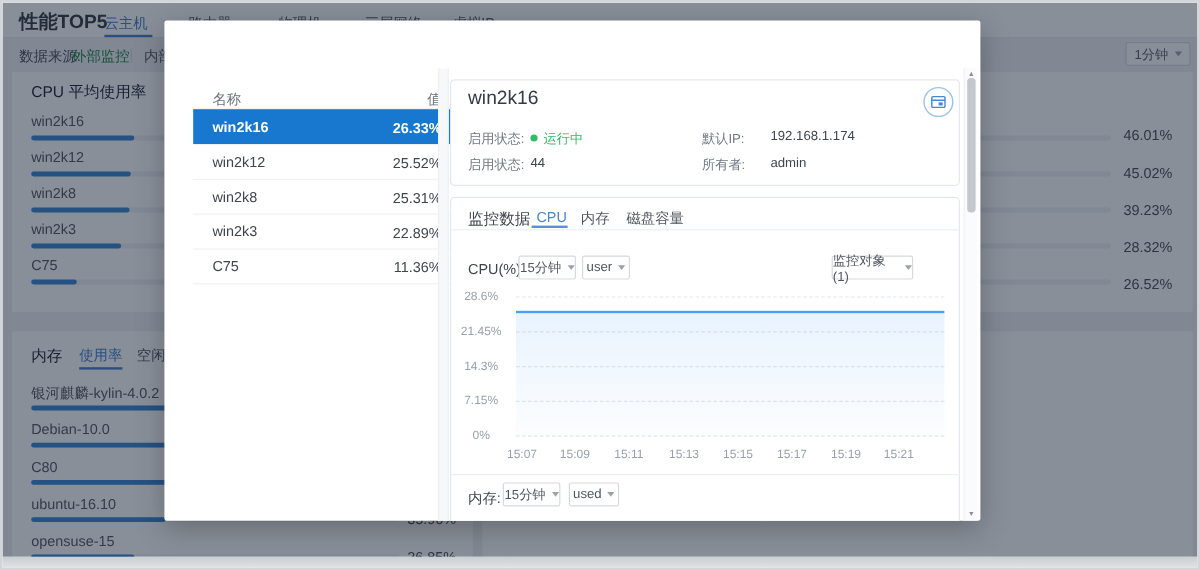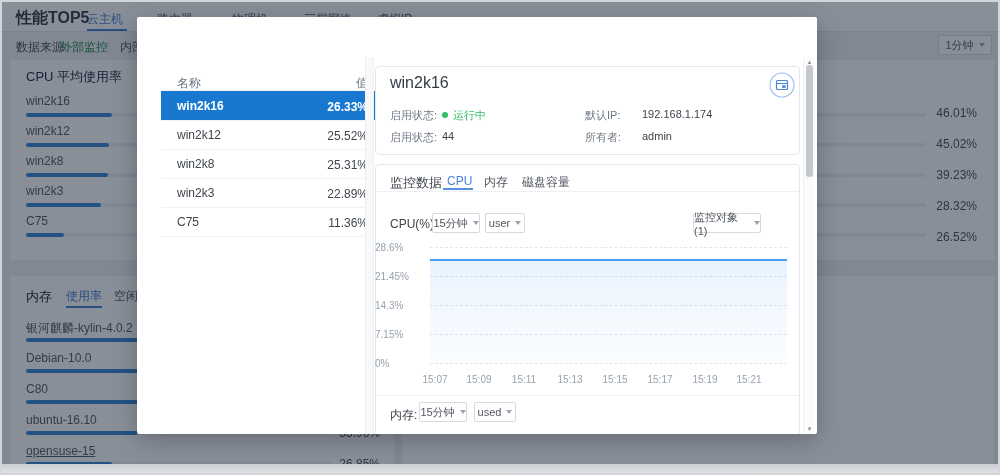--- a/index.html
+++ b/index.html
@@ -58,21 +58,21 @@
   .status-green { color:#2fbe67; }
   .dot { display:inline-block; width:6px; height:6px; border-radius:50%; background:#2fbe67; margin-right:5px; vertical-align:1px; }
   
   #mon-label { position:absolute; left:253px; top:157px; font-size:13px; color:#3f454d; }
   .mon-tab { position:absolute; top:157px; font-size:12px; color:#51575f; cursor:pointer; }
   .mon-tab.active { color:#4a86d8; }
   #mon-tab-underline { position:absolute; left:306px; top:171px; width:30px; height:2px; background:#5b8fd9; }
   #mon-tabs-border { position:absolute; left:239px; top:174px; width:423px; height:1px; background:#edf0f3; }
   .ctl-label { position:absolute; font-size:12px; color:#3f454d; }
   
-  .ytick { position:absolute; left:238px; width:52px; text-align:left; font-size:10px; color:#98a1ac; }
+  .ytick { position:absolute; left:238px; width:52px; text-align:center; font-size:10px; color:#98a1ac; }
   .gridline { position:absolute; left:293px; width:357px; height:0; border-top:1px dashed #dfe7f0; }
   #chart-area { position:absolute; left:293px; top:244px; width:357px; height:102px;
     background:linear-gradient(rgba(74,160,245,0.12), rgba(74,160,245,0.02)); }
   #chart-line { position:absolute; left:293px; top:242px; width:357px; height:2px; background:#4aa0f5; }
   .xtick { position:absolute; top:357px; width:40px; text-align:center; font-size:10px; color:#98a1ac; }
   #mon-sep { position:absolute; left:238px; top:378px; width:425px; height:1px; background:#edf0f3; }
   
   #msb { position:absolute; left:666px; top:40px; width:11px; height:377px; background:#fafbfc; border-left:1px solid #f0f1f3; }
   #msb .arr { position:absolute; left:0; width:11px; text-align:center; font-size:6px; color:#8a9199; }
   #msb-thumb { position:absolute; left:2px; top:8px; width:7px; height:112px; background:#c4c8cd; border-radius:3px; }
@@ -153,21 +153,21 @@
     <div class="row-label" style="left:24px; top:380px;">C80</div>
     <div class="bar-track" style="left:24px; top:398px; width:307px;"></div>
     <div class="bar-fill" style="left:24px; top:398px; width:117px;"></div>
     <div class="row-value" style="left:318px; top:391px; width:60px;"></div>
 
     <div class="row-label" style="left:24px; top:411px;">ubuntu-16.10</div>
     <div class="bar-track" style="left:24px; top:429px; width:307px;"></div>
     <div class="bar-fill" style="left:24px; top:429px; width:112px;"></div>
     <div class="row-value" style="left:318px; top:424px; width:60px;">35.96%</div>
 
-    <div class="row-label" style="left:24px; top:442px;text-decoration:underline;">opensuse-15</div>
+    <div class="row-label" style="left:24px; top:442px;">opensuse-15</div>
     <div class="bar-track" style="left:24px; top:460px; width:307px;"></div>
     <div class="bar-fill" style="left:24px; top:460px; width:86px;"></div>
     <div class="row-value" style="left:318px; top:455px; width:60px;">26.85%</div>
 
     <div class="card" style="left:400px; top:274px; width:592px; height:188px;"></div>
 
     <div id="overlay"></div>
 
     <div id="modal">
 

